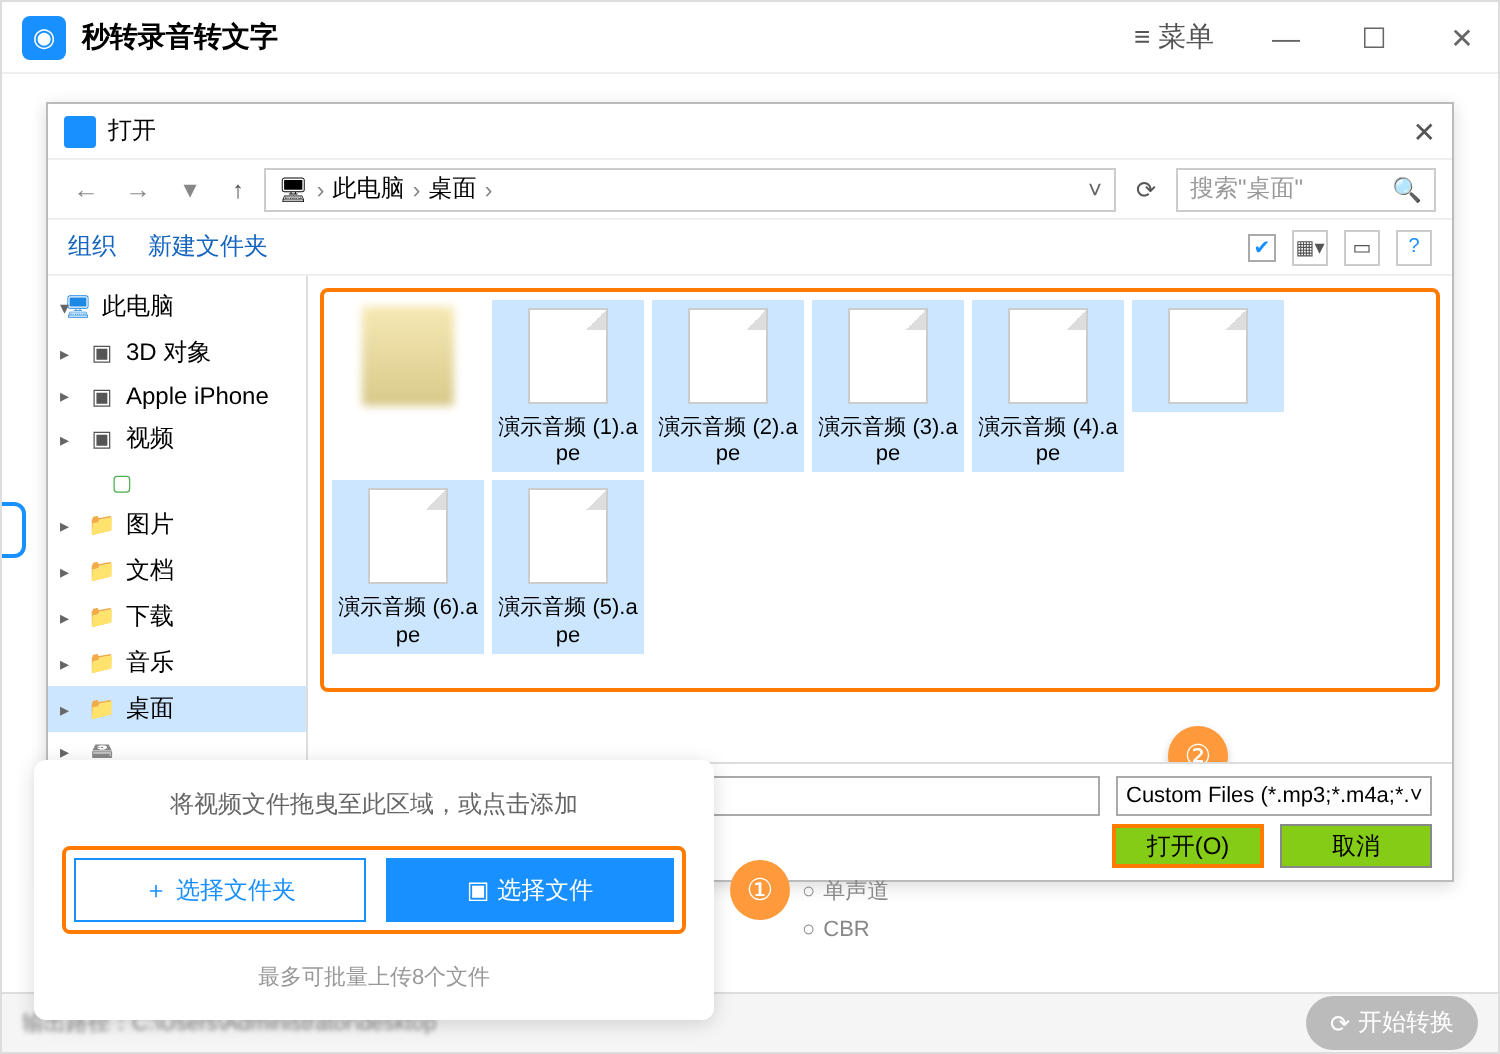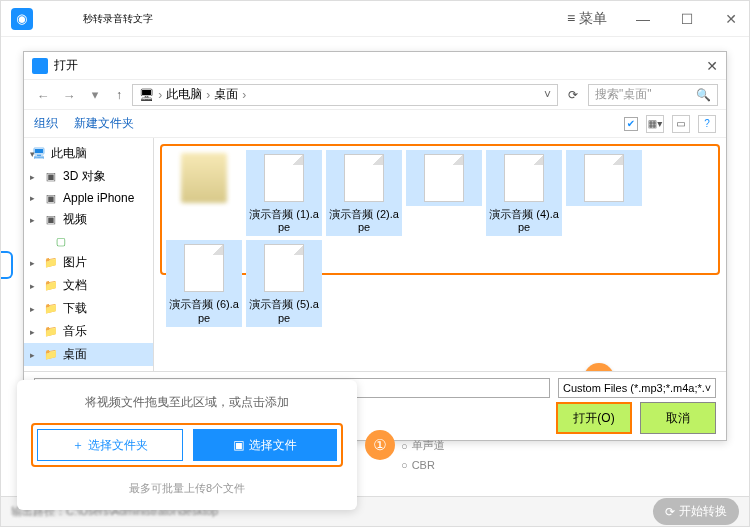--- a/index.html
+++ b/index.html
@@ -1,20 +1,20 @@
 <!DOCTYPE html>
 <html><head>
   <meta charset="utf-8">
   <style>
     * { margin: 0; padding: 0; box-sizing: border-box; }
     body { font-family: "Microsoft YaHei", sans-serif; font-size: 12px; background: #f5f5f5; width: 750px; height: 527px; overflow: hidden; }
     .main-window { background: #fff; width: 750px; height: 527px; border: 1px solid #ddd; position: relative; }
     .main-titlebar { height: 36px; display: flex; align-items: center; padding: 0 10px; background: #fff; border-bottom: 1px solid #eee; }
     .main-logo { width: 22px; height: 22px; background: #1890ff; border-radius: 4px; display: flex; align-items: center; justify-content: center; color: #fff; margin-right: 8px; font-size: 13px; }
-    .main-title { font-size: 10px; font-weight: normal; flex: 1; margin-left: 42px; }
+    .main-title { font-size: 14px; font-weight: bold; flex: 1; }
     .main-menu { display: flex; align-items: center; gap: 28px; color: #555; }
     .menu-btn { cursor: pointer; font-size: 14px; }
     .win-btn { width: 16px; text-align: center; cursor: pointer; font-size: 14px; color: #666; }
     .dialog { position: absolute; top: 50px; left: 22px; right: 22px; background: #fff; border: 1px solid #bbb; box-shadow: 0 2px 8px rgba(0,0,0,0.15); height: 390px; display: flex; flex-direction: column; }
     .dialog-titlebar { height: 28px; display: flex; align-items: center; padding: 0 8px; border-bottom: 1px solid #eee; }
     .dlg-icon { width: 16px; height: 16px; background: #1890ff; border-radius: 2px; margin-right: 6px; }
     .dlg-title { flex: 1; font-size: 12px; }
     .dlg-close { cursor: pointer; font-size: 14px; color: #555; }
     .dlg-nav { height: 30px; display: flex; align-items: center; gap: 4px; padding: 0 8px; border-bottom: 1px solid #eee; }
     .nav-arrow { width: 22px; height: 22px; border-radius: 50%; display: flex; align-items: center; justify-content: center; font-size: 13px; color: #888; cursor: pointer; }
@@ -38,37 +38,37 @@
     .tree-item.sel { background: #cce6ff; }
     .tree-caret { position: absolute; left: 6px; font-size: 9px; color: #666; }
     .t-ico { width: 14px; height: 14px; display: inline-flex; align-items: center; justify-content: center; font-size: 11px; }
     .t-ico.pc { color: #1e88e5; }
     .t-ico.folder { color: #f5c242; }
     .t-ico.drive { color: #888; }
     .t-ico.green { color: #4caf50; }
     .t-ico.dark { color: #555; }
     .blurred { filter: blur(2px); color: #aaa; }
     .file-area { flex: 1; padding: 6px; position: relative; }
-    .orange-box { border: 2px solid #ff7a00; border-radius: 4px; padding: 4px; height: 131px; }
+    .orange-box { border: 2px solid #ff7a00; border-radius: 4px; padding: 4px; height: 202px; }
     .file-grid { display: flex; flex-wrap: wrap; gap: 4px; }
     .file-item { width: 76px; text-align: center; cursor: pointer; }
     .file-item.sel .thumb-wrap, .file-item.sel .fname { background: #cce6ff; }
     .thumb-wrap { height: 56px; display: flex; align-items: center; justify-content: center; padding: 2px; }
     .thumb-blur { width: 46px; height: 50px; background: linear-gradient(#f7e9b5, #d8c98a); filter: blur(2px); border-radius: 2px; }
     .thumb-page { width: 40px; height: 48px; background: #fff; border: 1px solid #ccc; position: relative; }
     .thumb-page::before { content: ""; position: absolute; top: 0; right: 0; width: 10px; height: 10px; background: linear-gradient(135deg, transparent 50%, #ddd 50%); }
     .fname { font-size: 11px; padding: 2px; word-break: break-all; line-height: 1.2; }
     .badge { position: absolute; width: 30px; height: 30px; border-radius: 50%; background: #ff9a3c; color: #fff; display: flex; align-items: center; justify-content: center; font-size: 15px; box-shadow: 0 2px 4px rgba(0,0,0,0.2); }
     .badge2 { top: 225px; left: 430px; }
     .dlg-footer { border-top: 1px solid #ddd; padding: 6px 10px; }
     .footer-row { display: flex; align-items: center; gap: 8px; margin-bottom: 4px; }
     .fn-input { flex: 1; border: 1px solid #aaa; height: 20px; padding: 0 4px; font-size: 11px; overflow: hidden; white-space: nowrap; }
     .ft-combo { width: 158px; border: 1px solid #aaa; height: 20px; display: flex; align-items: center; padding: 0 4px; font-size: 11px; cursor: pointer; overflow: hidden; white-space: nowrap; }
     .ft-combo span:last-child { margin-left: auto; }
-    .dlg-btn { width: 76px; height: 32px; border: 1px solid #888; background: #bef264; font-size: 12px; cursor: pointer; }
+    .dlg-btn { width: 76px; height: 22px; border: 1px solid #888; background: #84cc16; font-size: 12px; cursor: pointer; }
     .dlg-btn.primary { border: 2px solid #ff7a00; }
     .btn-row { display: flex; justify-content: flex-end; gap: 8px; }
     .drop-zone { position: absolute; bottom: 16px; left: 16px; width: 340px; background: #fff; border-radius: 6px; box-shadow: 0 2px 10px rgba(0,0,0,0.15); padding: 14px; text-align: center; z-index: 5; }
     .dz-hint { color: #666; font-size: 12px; margin-bottom: 12px; text-align: center; }
     .dz-btns { display: flex; gap: 10px; justify-content: center; border: 2px solid #ff7a00; padding: 4px; border-radius: 4px; }
     .btn-outline { flex:1; height: 32px; border: 1px solid #1890ff; color: #1890ff; background: #fff; font-size: 12px; cursor: pointer; display: flex; align-items: center; justify-content: center; gap: 4px; }
     .btn-solid { flex:1; height: 32px; background: #1890ff; color: #fff; border: none; font-size: 12px; cursor: pointer; display: flex; align-items: center; justify-content: center; gap: 4px; }
     .dz-foot { color: #999; font-size: 11px; margin-top: 14px; }
     .badge1 { position: absolute; right: -38px; top: 50px; width: 30px; height: 30px; border-radius: 50%; background: #ff9a3c; color: #fff; display: flex; align-items: center; justify-content: center; font-size: 15px; }
     .bottom-bar { position: absolute; bottom: 0; left: 0; right: 0; height: 30px; background: #f5f5f5; border-top: 1px solid #ddd; display: flex; align-items: center; padding: 0 10px; font-size: 11px; color: #888; }
@@ -206,20 +206,21 @@
               <div class="file-item sel">
                 <div class="thumb-wrap">
                   <div class="thumb-page"></div>
                 </div>
                 <div class="fname">演示音频 (2).ape</div>
               </div>
               <div class="file-item sel">
                 <div class="thumb-wrap">
                   <div class="thumb-page"></div>
                 </div>
+                <div class="fname">演示音频 (3).ape</div>
               </div>
               <div class="file-item sel">
                 <div class="thumb-wrap">
                   <div class="thumb-page"></div>
                 </div>
                 <div class="fname">演示音频 (4).ape</div>
               </div>
               <div class="file-item sel">
                 <div class="thumb-wrap">
                   <div class="thumb-page"></div>

